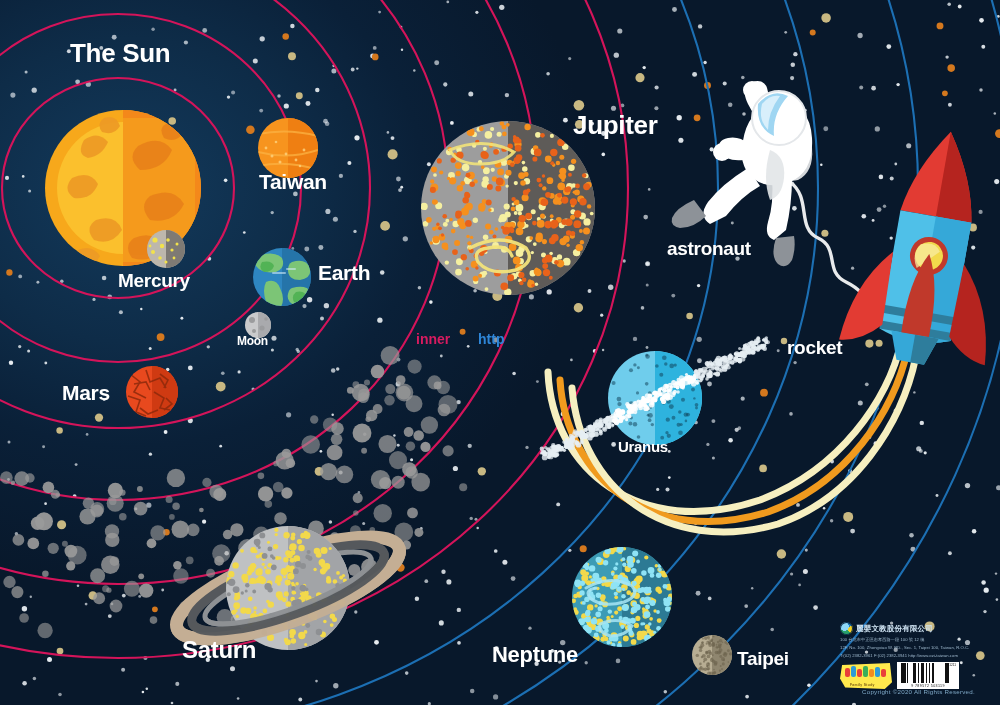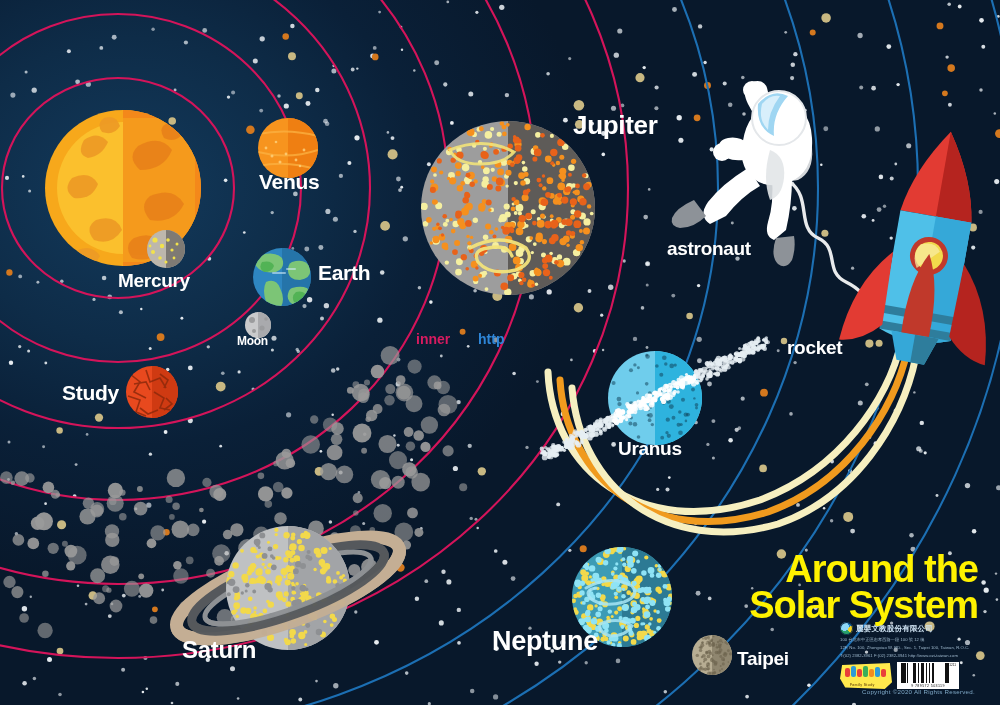--- a/index.html
+++ b/index.html
@@ -2419,50 +2419,49 @@
       <path d="M894,258 q-34,38 -38,96 q22,-2 40,-22z" fill="#E23B33"></path>
       <path d="M966,258 q34,38 38,96 q-22,-2 -40,-22z" fill="#B5241F"></path>
 
       <path d="M906,336 l48,0 l-10,28 l-28,0z" fill="#35A8D8"></path>
       <path d="M930,336 l24,0 l-10,28 l-14,0z" fill="#2E7D9C"></path>
 
       <path d="M930,254 q16,30 14,82 l-28,0 q-2,-52 14,-82z" fill="#C0392B"></path>
     </g>
   </svg>
 
+  <div class="lbl body-label" style="left:70px;top:38px;font-size:26px;">The Sun</div>
 
   <div class="lbl tiny-label" style="left:118px;top:270px;font-size:19px;">Mercury</div>
 
-  <div class="lbl body-label" style="left:259px;top:170px;font-size:21px;">Venus</div>
+  <div class="lbl body-label" style="left:259px;top:170px;font-size:21px;">Taiwan</div>
 
   <div class="lbl body-label" style="left:318px;top:261px;font-size:21px;">Earth</div>
 
   <div class="lbl tiny-label" style="left:237px;top:334px;font-size:12px;">Moon</div>
 
-  <div class="lbl body-label" style="left:62px;top:381px;font-size:21px;">Study</div>
+  <div class="lbl body-label" style="left:62px;top:381px;font-size:21px;">Mars</div>
 
   <div class="lbl body-label" style="left:573px;top:110px;font-size:26px;">Jupiter</div>
 
   <div class="lbl body-label" style="left:182px;top:636px;font-size:24px;">Saturn</div>
 
-  <div class="lbl body-label" style="left:618px;top:438px;font-size:19px;">Uranus</div>
-
-  <div class="lbl body-label" style="left:492px;top:626px;font-size:27px;">Neptune</div>
+  <div class="lbl body-label" style="left:618px;top:438px;font-size:15px;">Uranus</div>
+
+  <div class="lbl body-label" style="left:492px;top:642px;font-size:22px;">Neptune</div>
 
   <div class="lbl tiny-label" style="left:737px;top:648px;font-size:19px;">Taipei</div>
 
   <div class="lbl tiny-label" style="left:667px;top:238px;font-size:19px;">astronaut</div>
 
   <div class="lbl tiny-label" style="left:787px;top:337px;font-size:19px;">rocket</div>
 
   <div class="legend inner" style="left:416px;top:331px;">inner</div>
   <div class="legend outer" style="left:478px;top:331px;">http</div>
 
-  <div class="title" style="left:600px;top:551px;width:378px;">Around the
-Solar System</div>
 
   <div class="pub">
     <div class="pub-row">
       <span class="pub-logo"></span>
       <span class="pub-cn">麗嬰文教股份有限公司</span>
     </div>
     <div class="pub-addr">100 台北市中正區忠孝西路一段 100 號 12 樓</div>
     <div class="pub-addr">12F, No. 100, Zhongxiao W. RD., Sec. 1, Taipei 100, Taiwan, R.O.C.</div>
     <div class="pub-addr">T:(02) 2382-3961   F:(02) 2382-3941   http://www.ozi-taiwan.com</div>
 

